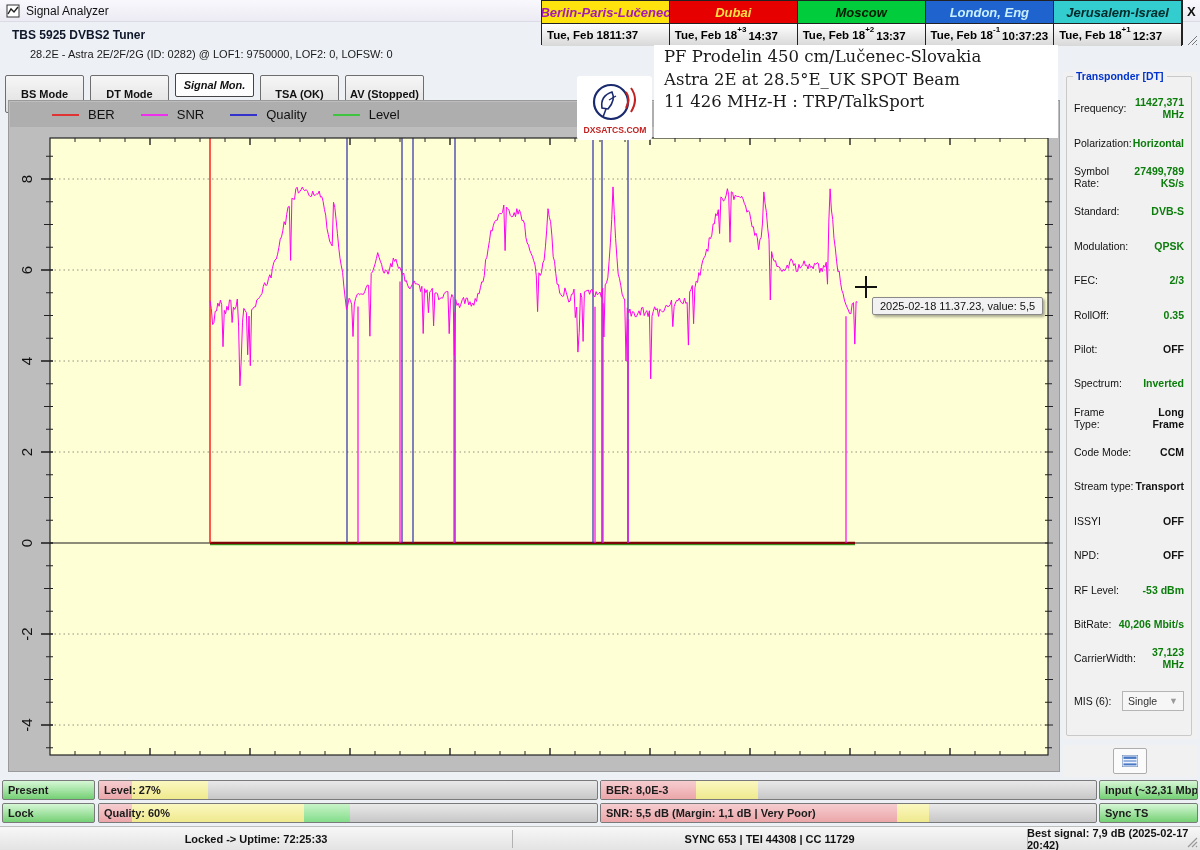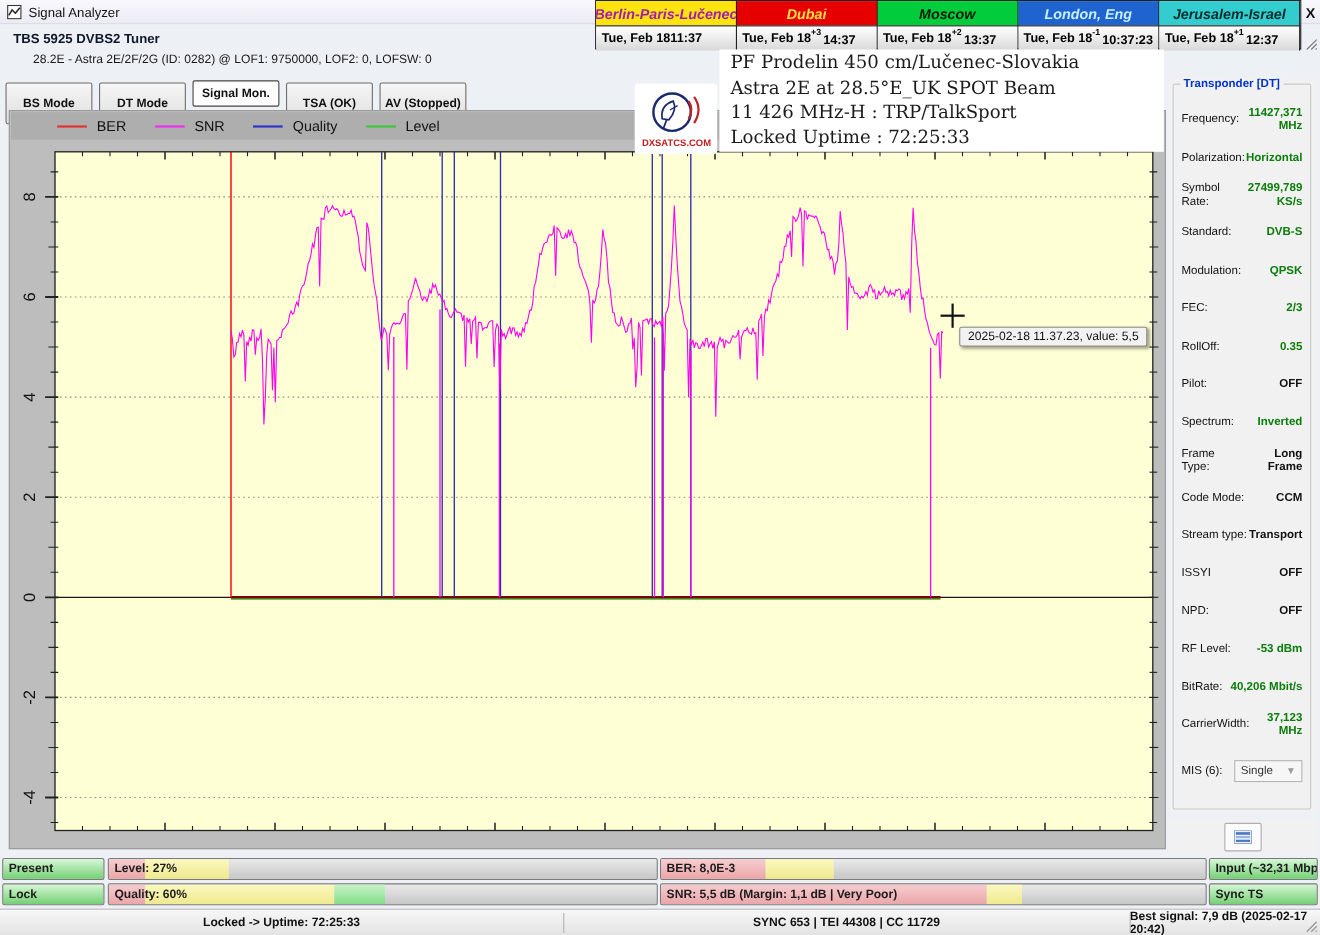--- a/index.html
+++ b/index.html
@@ -26,21 +26,21 @@
 
   
   #tuner-title{position:absolute;left:12px;top:28px;font-size:12px;font-weight:bold;color:#0f172a;}
   #tuner-sub{position:absolute;left:30px;top:48px;font-size:11px;color:#1a1a1a;}
 
   
   #tabs{position:absolute;left:5px;top:75px;display:flex;gap:6px;}
   .tab{width:79px;height:38px;display:flex;align-items:center;justify-content:center;
     font-size:11px;font-weight:bold;color:#111;background:linear-gradient(#f6f6f6,#dedede);
     border:1px solid #6e6e6e;border-radius:2px;box-sizing:border-box;cursor:pointer;}
-  .tab.active{background:#fdfdfd;height:24px;margin-top:-2px;border-color:#444;}
+  .tab.active{background:#fdfdfd;height:24px;margin-top:-2px;border-color:#444;font-style:italic;}
 
   
   #chart-panel{position:absolute;left:8px;top:100px;width:1052px;height:672px;background:#bdbdbd;border:1px solid #9a9a9a;box-sizing:border-box;}
   #legend{position:absolute;left:10px;top:102px;width:1046px;height:25px;background:#aeaeae;
     display:flex;align-items:center;gap:0;padding-left:42px;box-sizing:border-box;}
   .leg-item{display:flex;align-items:center;margin-right:26px;}
   .leg-line{width:27px;height:2px;margin-right:9px;}
   .leg-label{font-size:13px;color:#111;}
   #chart-svg{position:absolute;left:8px;top:100px;}
 
@@ -338,21 +338,20 @@
       <text x="24" y="534" text-anchor="middle" font-size="15" font-family="Liberation Sans, sans-serif" fill="#111" transform="rotate(-90 24 534)">-2</text>
       <text x="24" y="625" text-anchor="middle" font-size="15" font-family="Liberation Sans, sans-serif" fill="#111" transform="rotate(-90 24 625)">-4</text>
       <line x1="847" y1="187" x2="869" y2="187" stroke="#111" stroke-width="2"></line>
       <line x1="858" y1="176" x2="858" y2="198" stroke="#111" stroke-width="2"></line>
     </svg>
 
   <div id="annotation">
       <div>PF Prodelin 450 cm/Lučenec-Slovakia</div>
       <div>Astra 2E at 28.5°E_UK SPOT Beam</div>
       <div>11 426 MHz-H : TRP/TalkSport</div>
-      <div>Locked Uptime : 72:25:33</div>
     </div>
 
   <div id="logo">
     <svg width="66" height="60" viewBox="0 0 66 60">
       <circle cx="29" cy="24" r="17" fill="none" stroke="#1a2a6e" stroke-width="2.2"></circle>
       <path d="M20 30 Q18 18 30 14 Q34 22 26 31 Z" fill="none" stroke="#1a2a6e" stroke-width="1.6"></path>
       <line x1="24" y1="31" x2="21" y2="39" stroke="#1a2a6e" stroke-width="1.6"></line>
       <line x1="27" y1="22" x2="34" y2="18" stroke="#1a2a6e" stroke-width="1.2"></line>
       <path d="M44 14 q5 7 0 16" fill="none" stroke="#c22222" stroke-width="2"></path>
       <path d="M49 10 q8 11 0 24" fill="none" stroke="#c22222" stroke-width="2"></path>

